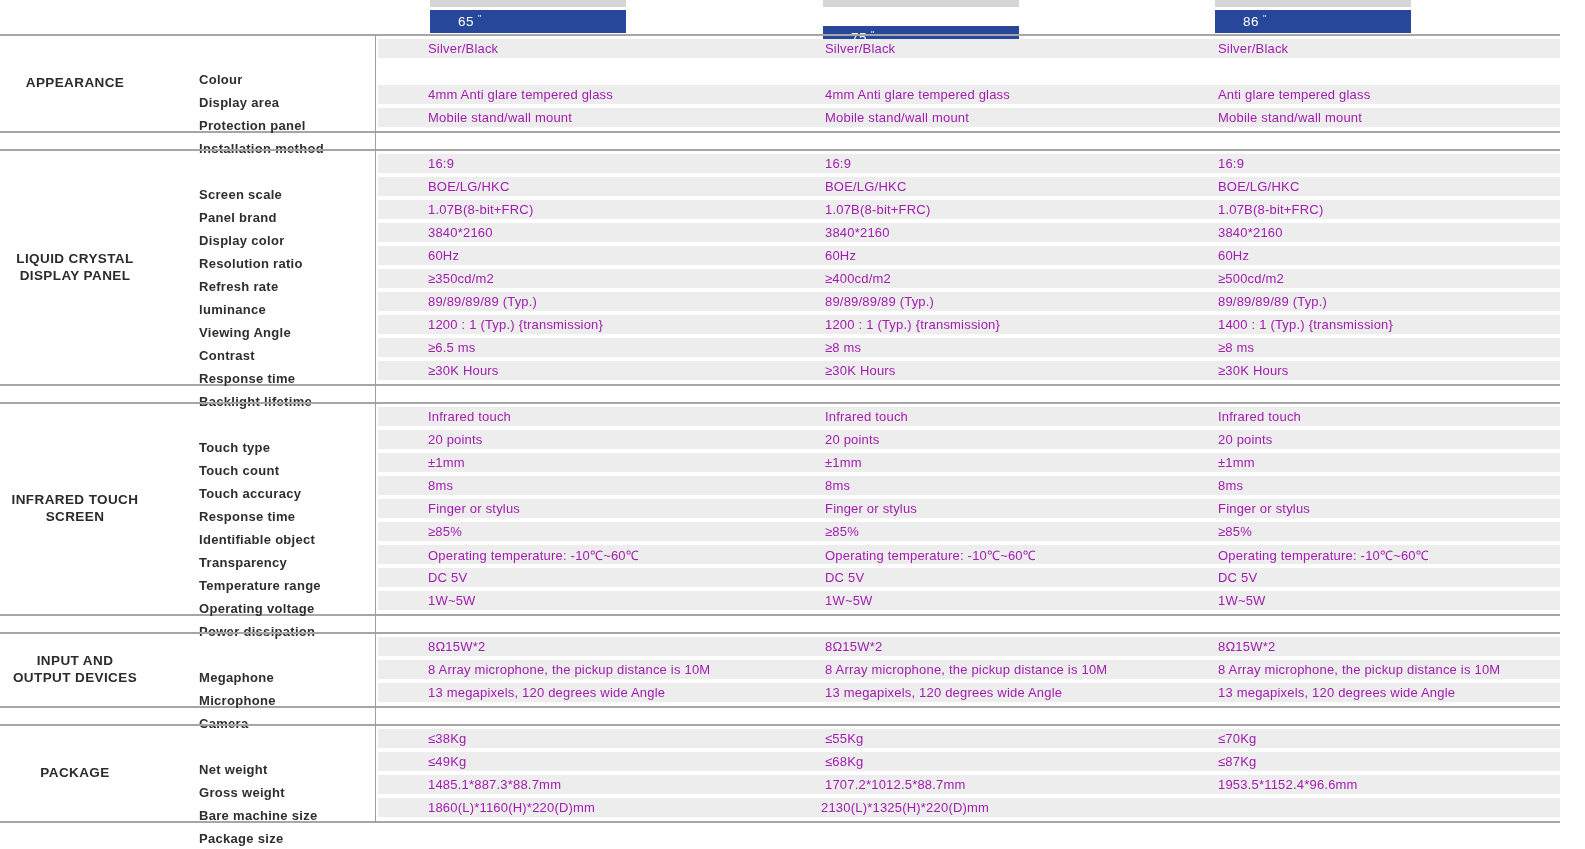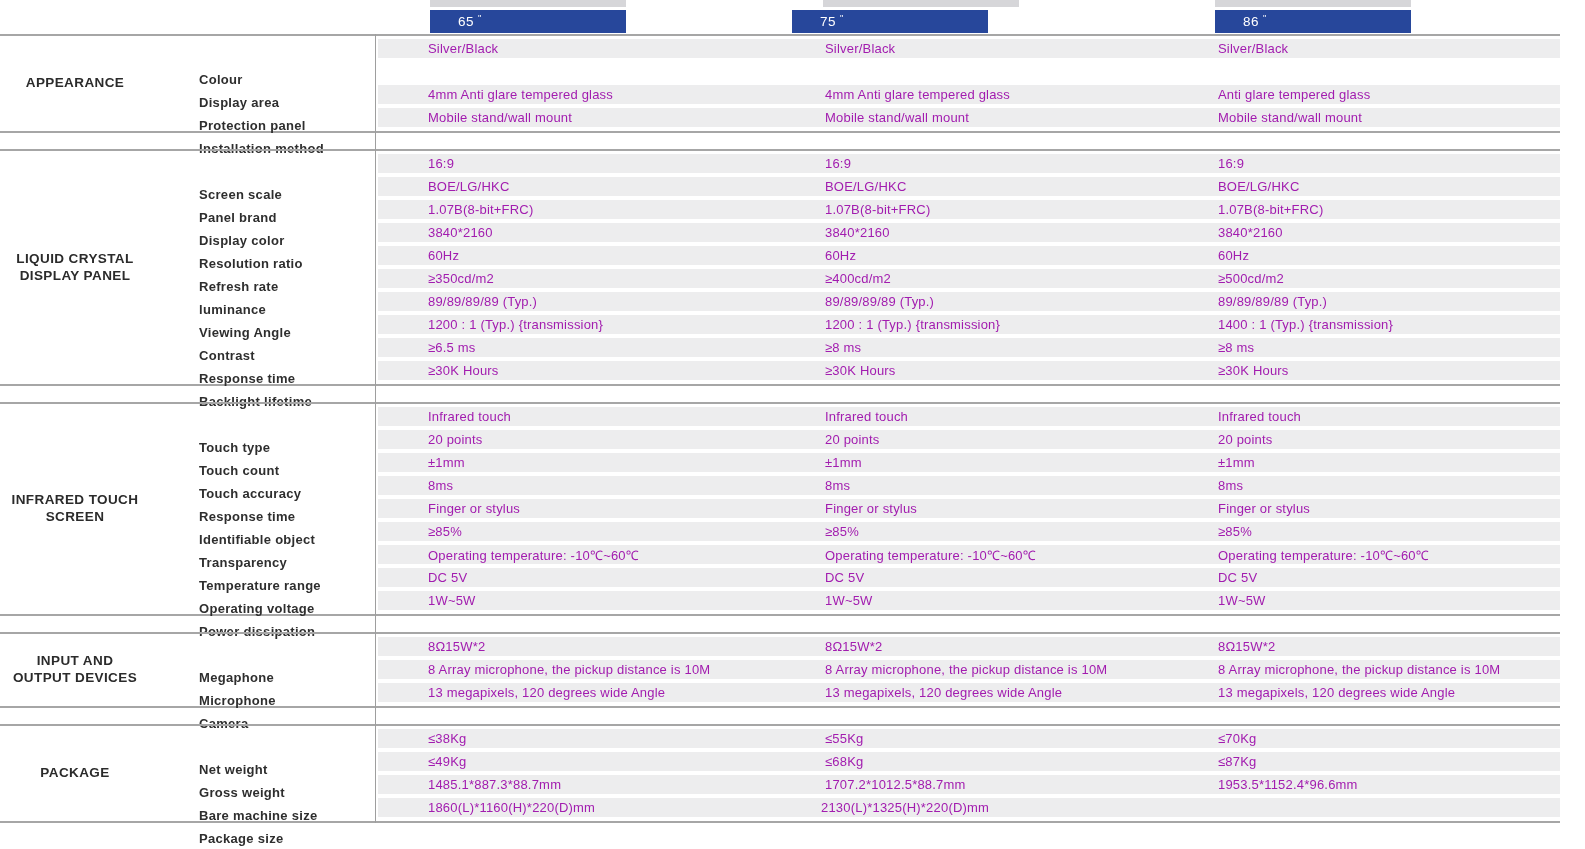--- a/index.html
+++ b/index.html
@@ -83,21 +83,21 @@
 <body>
 
 <div class="page">
   <div id="chips">
       <div class="chip-cap" style="left: 430px;"></div>
       <div class="chip" style="left: 430px;">
         <span>65</span>
         <span class="unit">"</span>
       </div>
       <div class="chip-cap" style="left: 823px;"></div>
-      <div class="chip" style="left: 792px;">
+      <div class="chip" style="left: 823px; margin-top: 16px;">
         <span>75</span>
         <span class="unit">"</span>
       </div>
       <div class="chip-cap" style="left: 1215px;"></div>
       <div class="chip" style="left: 1215px;">
         <span>86</span>
         <span class="unit">"</span>
       </div>
     </div>
   <div class="table" id="spec-table">

